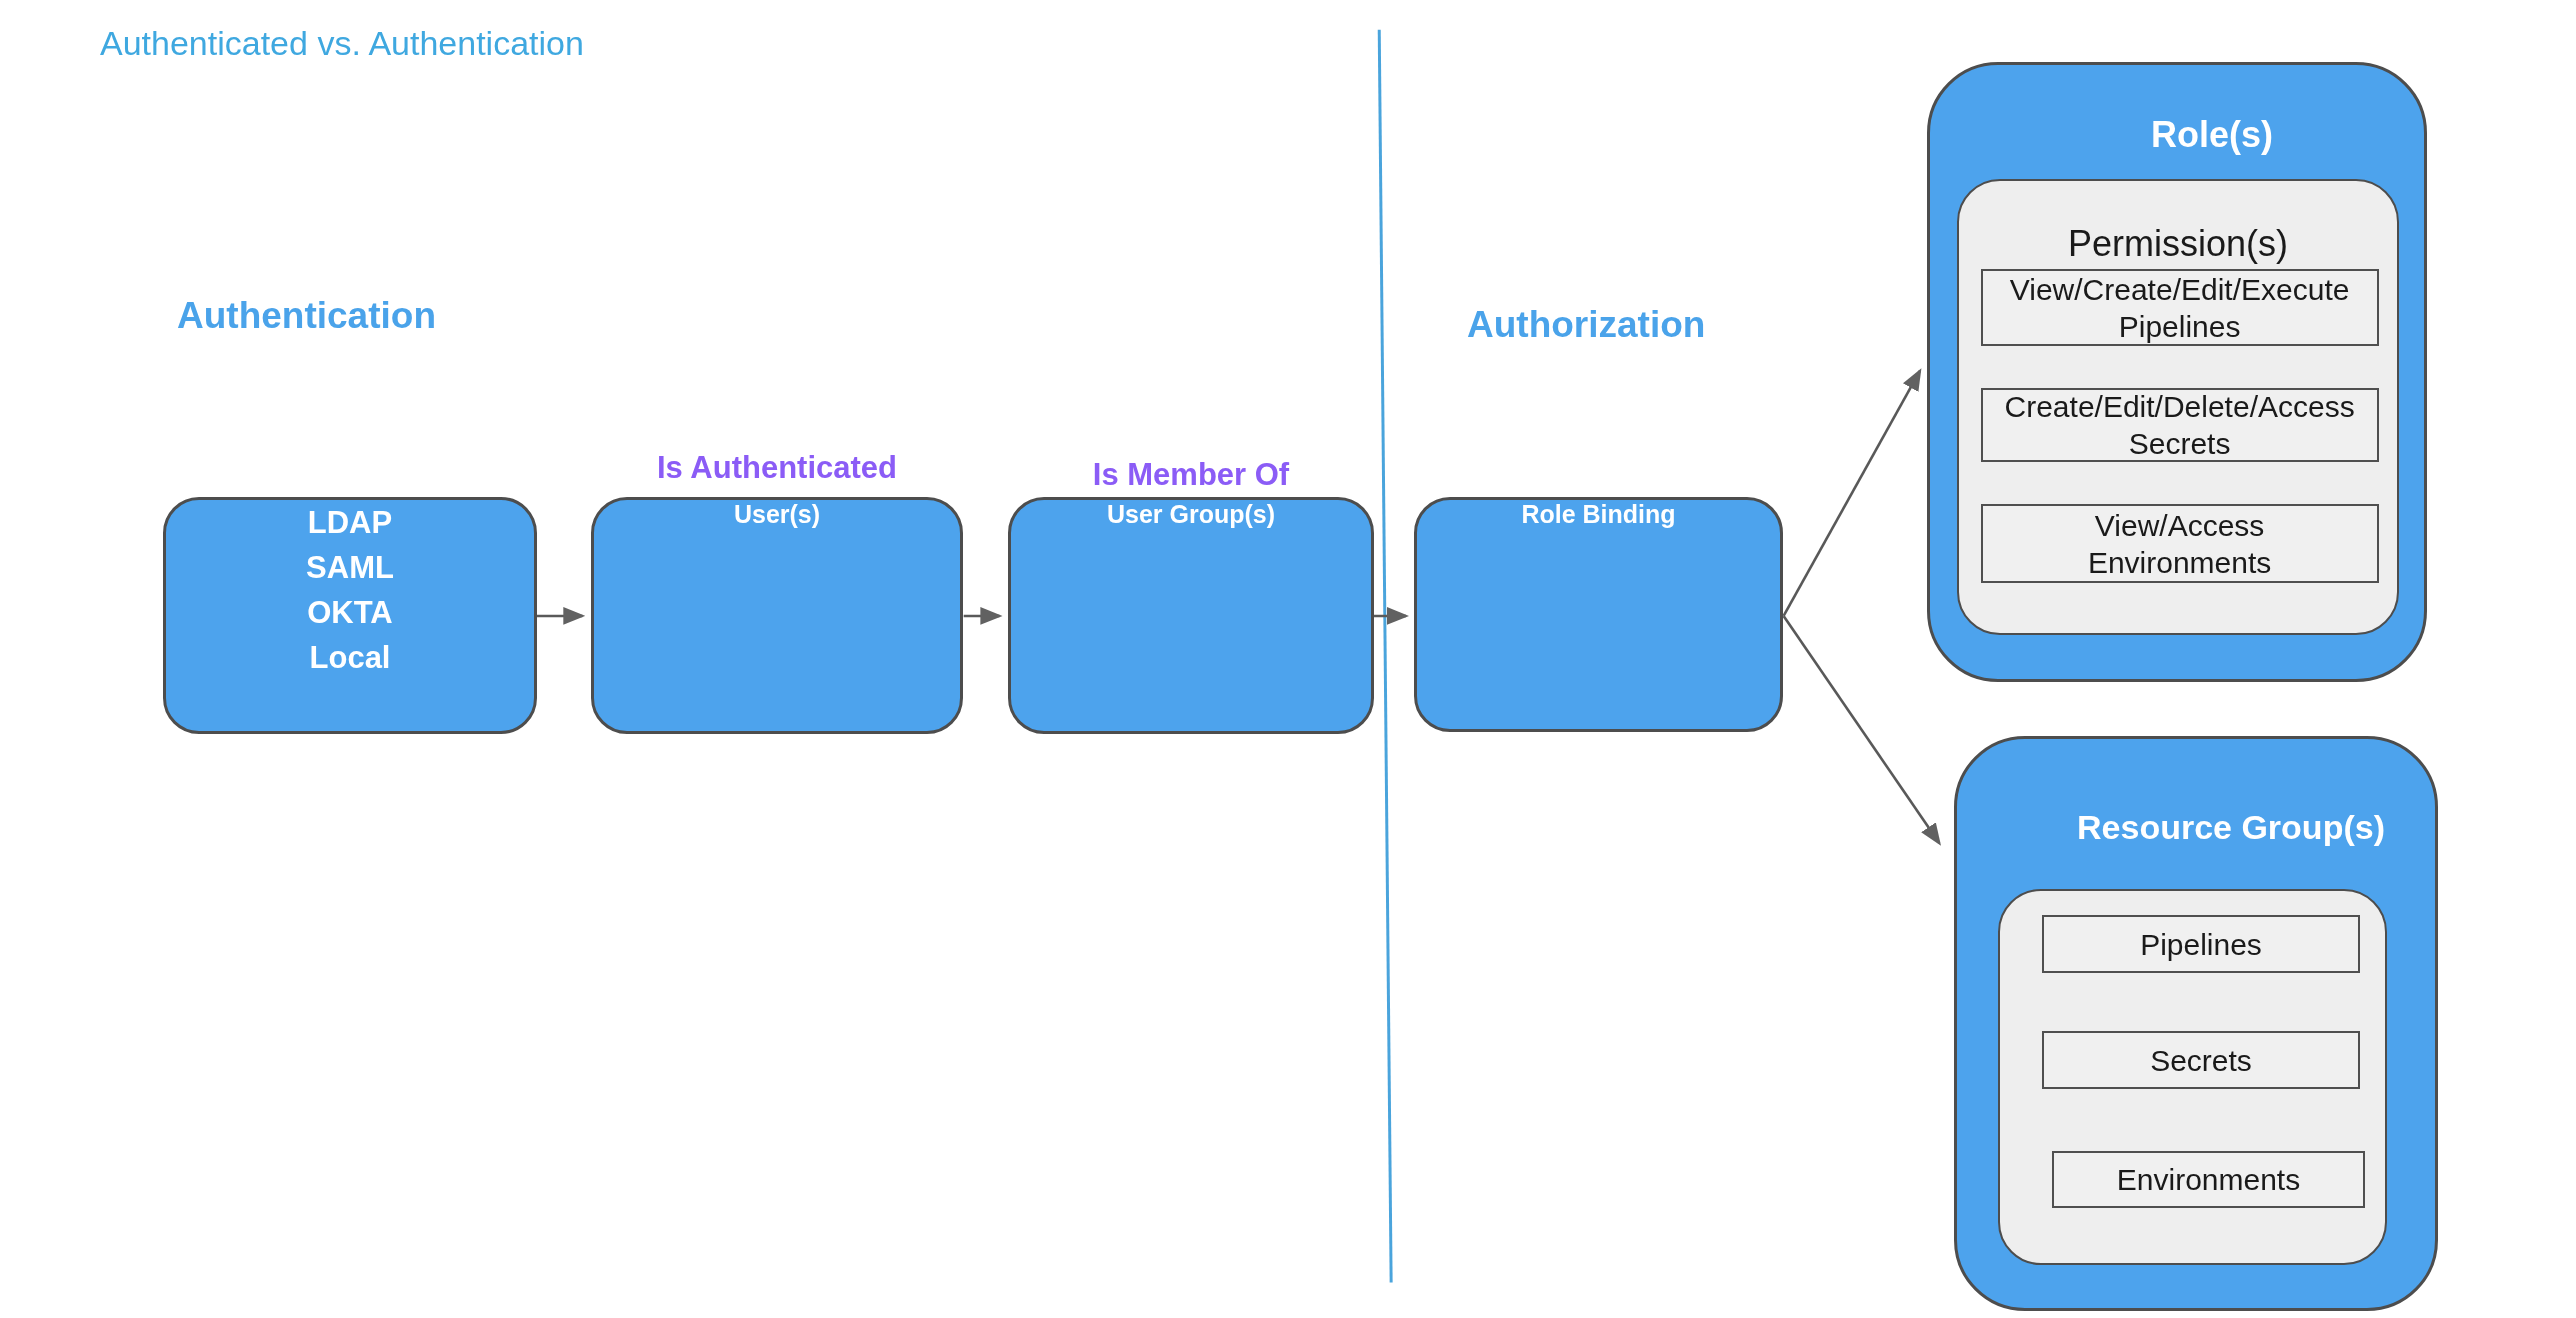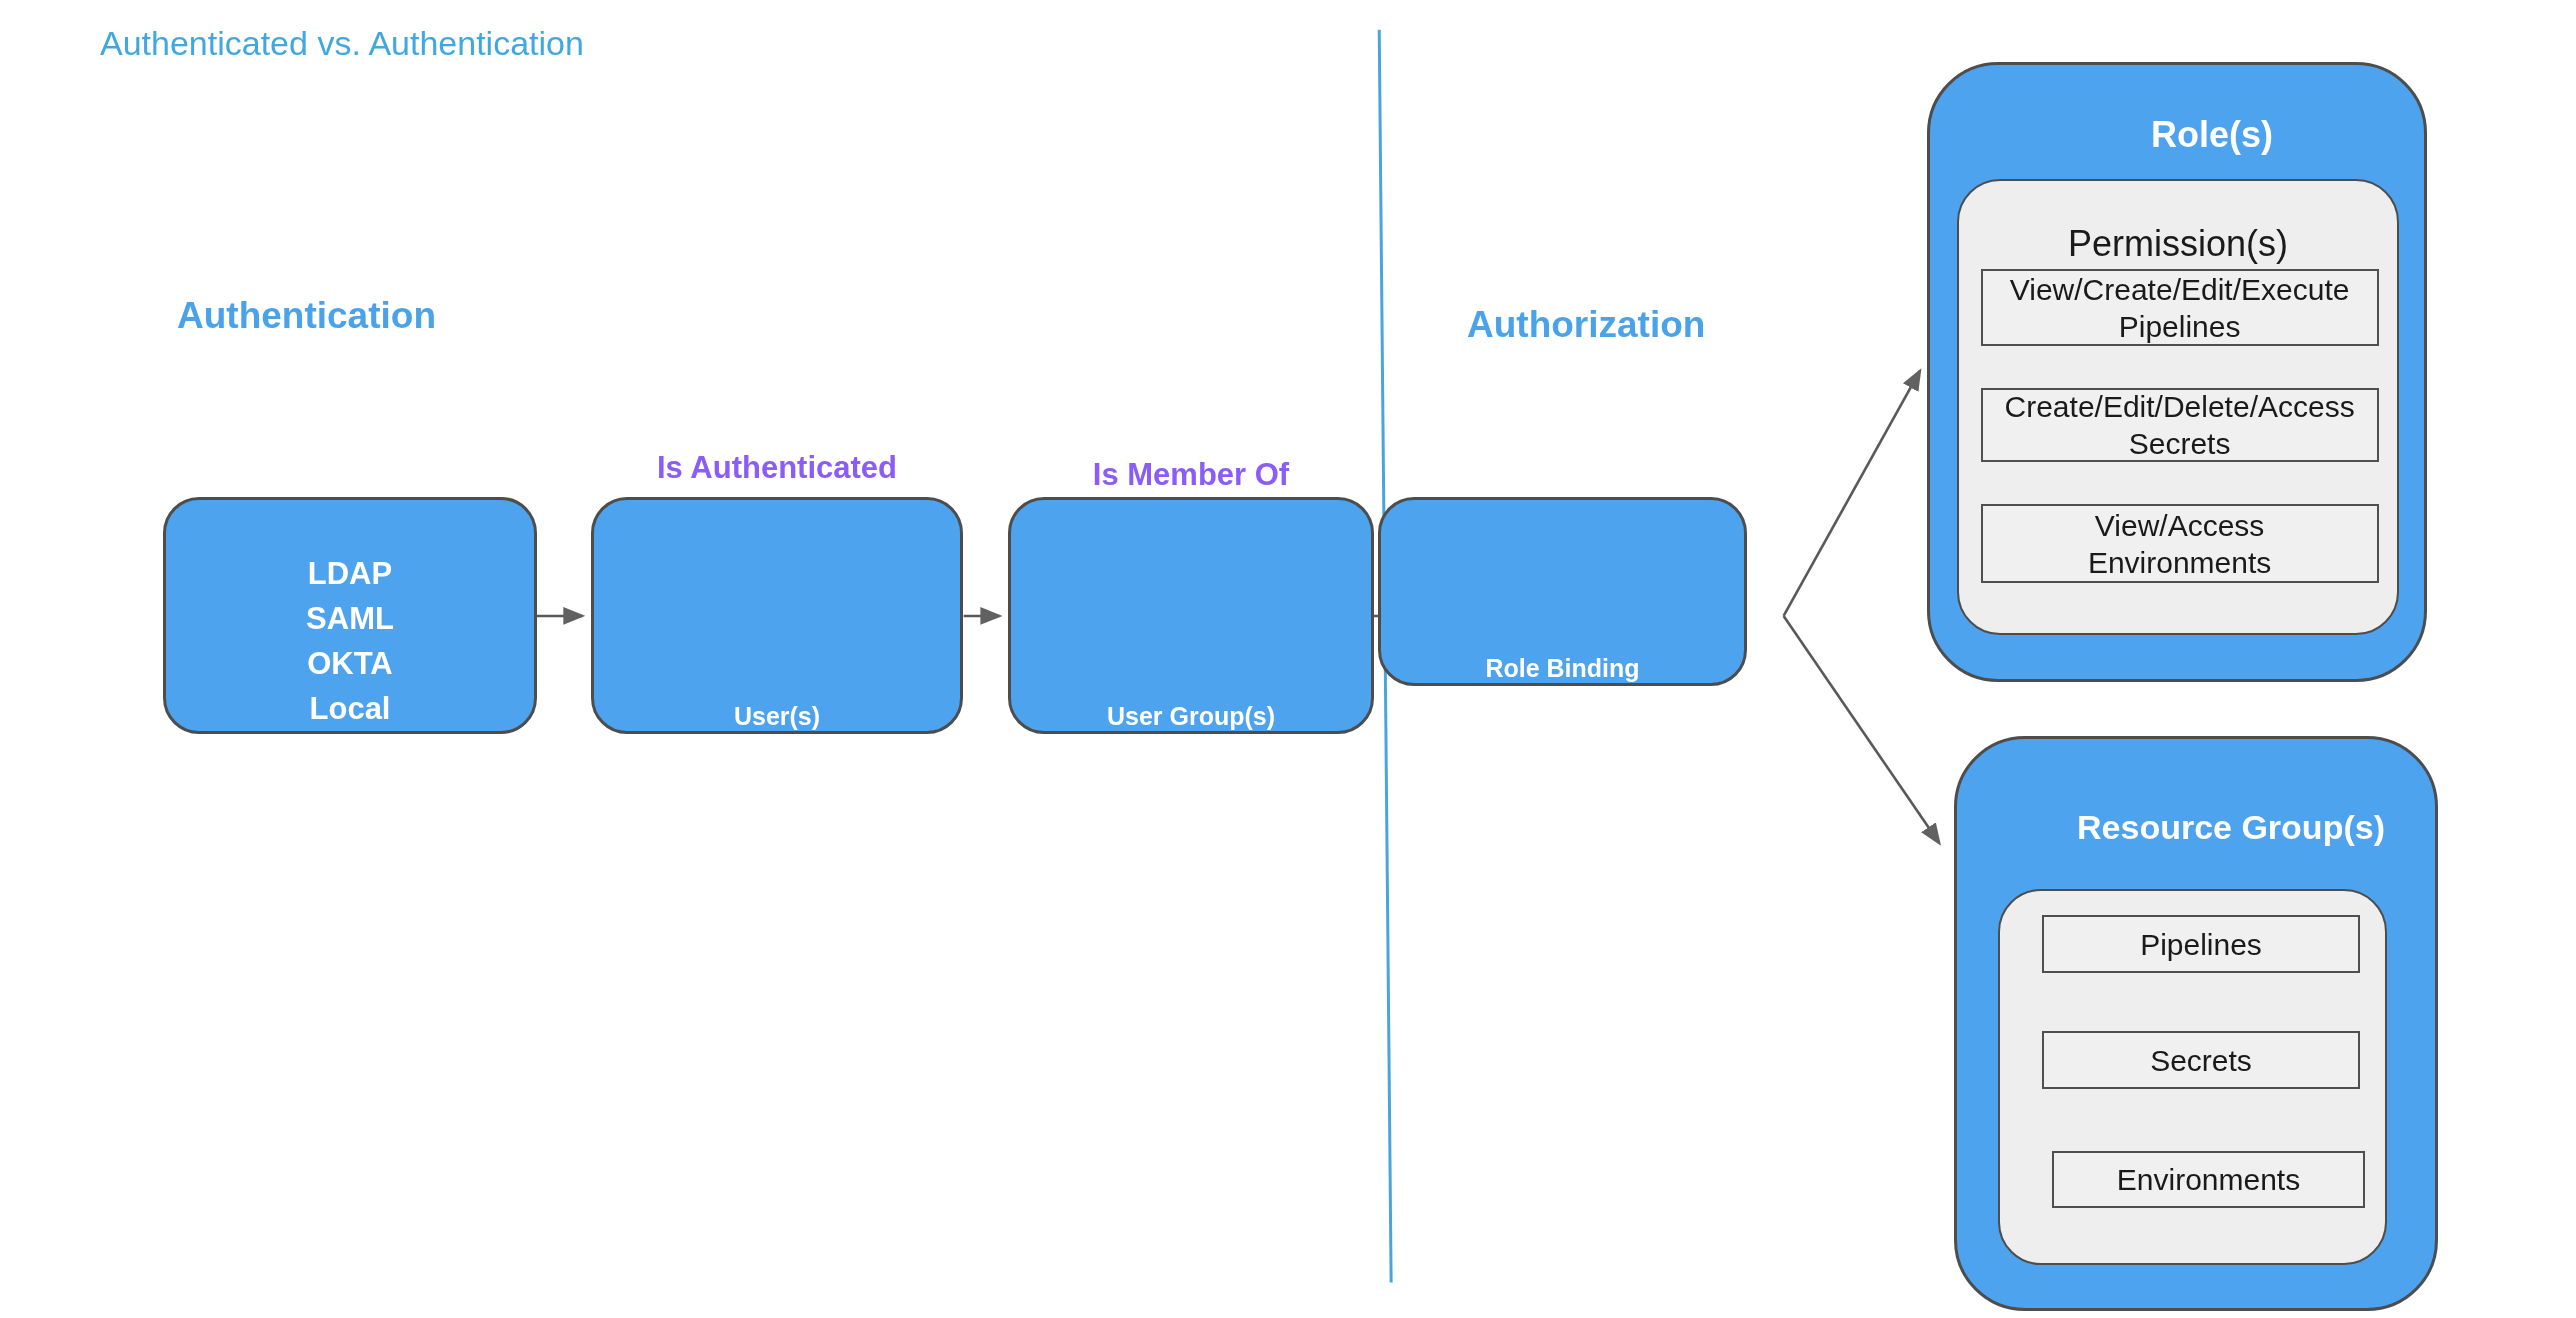--- a/index.html
+++ b/index.html
@@ -45,29 +45,29 @@
   .fbox {
     position: absolute;
     box-sizing: border-box;
     background: #4da3ed;
     border: 3px solid #4d4d4d;
     border-radius: 36px;
     color: #ffffff;
     display: flex;
     flex-direction: column;
     align-items: center;
-    justify-content: flex-end;
+    justify-content: flex-start;
     text-align: center;
   }
   .fbox .flabel { font-size: 25px; font-weight: bold; }
   .fbox .fline  { font-size: 31px; font-weight: bold; line-height: 45px; }
   #box-idp    { left: 163px;  top: 497px; width: 374px; height: 237px; }
   #box-users  { left: 591px;  top: 497px; width: 372px; height: 237px; }
   #box-groups { left: 1008px; top: 497px; width: 366px; height: 237px; }
-  #box-rb     { left: 1378px; top: 497px; width: 369px; height: 189px; }
+  #box-rb     { left: 1414px; top: 497px; width: 369px; height: 235px; }
 
   
   .bigbox {
     position: absolute;
     box-sizing: border-box;
     background: #4da3ed;
     border: 3px solid #4d4d4d;
     border-radius: 71px;
   }
   #roles     { left: 1927px; top: 62px;  width: 500px; height: 620px; }

